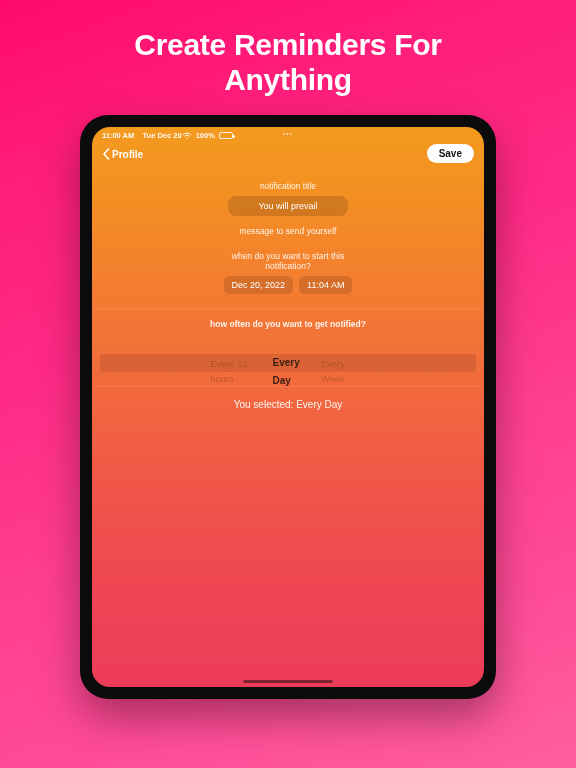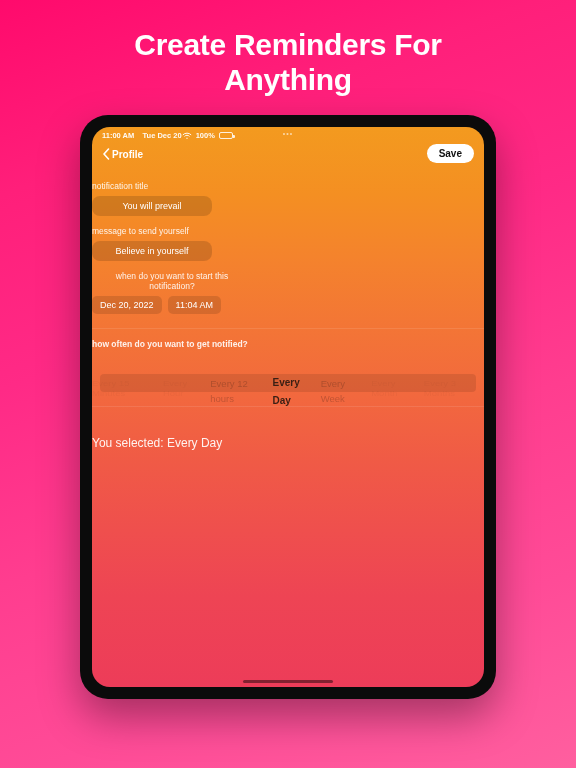--- a/index.html
+++ b/index.html
@@ -91,21 +91,21 @@
     font-size: 10px; font-weight:600; color:#fff;
   }
   .save-btn {
     background:#fff; color:#111;
     font-size:10px; font-weight:700;
     border:none; border-radius:12px;
     padding:4px 12px;
   }
 
   
-  .content { display:flex; flex-direction:column; align-items:flex-start; }
+  .content { display:flex; flex-direction:column; align-items:center; }
   .label {
     font-size: 8.5px;
     color: rgba(255,255,255,.9);
     margin-top: 10px;
     margin-bottom: 5px;
     text-align:center;
     font-weight: 500;
   }
   .field {
     background: rgba(0,0,0,.14);
@@ -147,22 +147,22 @@
     transition:none;
   }
   .picker-item.far   { opacity:.18; transform: scaleY(.7); color: rgba(80,40,30,.3);}
   .picker-item.near  { opacity:.55; }
   .picker-item.center{
     color:#3a1f14; font-weight:600;
     font-size:10px; line-height:18px; height:18px;
   }
 
   .selected-line{
-    font-size:12px; color:rgba(255,255,255,.92);
-    margin-top:29px;
+    font-size:10px; color:rgba(255,255,255,.92);
+    margin-top:12px;
   }
 
   .divider{
     height:1px; width:100%;
     background: rgba(255,255,255,.10);
   }
 
   .home-indicator{
     position:absolute; bottom:4px; left:50%; transform:translateX(-50%);
     width:90px; height:3px; border-radius:3px;
@@ -213,21 +213,20 @@
       </div>
       <button class="save-btn">Save</button>
     </div>
 
     <div class="content">
 
       <div class="label">notification title</div>
       <div class="field">You will prevail</div>
 
       <div class="label">message to send yourself</div>
-      <div class="field">Believe in yourself</div>
 
       <div class="label multi">when do you want to start this notification?</div>
       <div class="dt-row">
         <div class="chip">Dec 20, 2022</div>
         <div class="chip">11:04 AM</div>
       </div>
 
       <div class="divider" style="margin-top:14px"></div>
 
       <div class="label" style="margin-top:10px;font-weight:700">how often do you want to get notified?</div>

